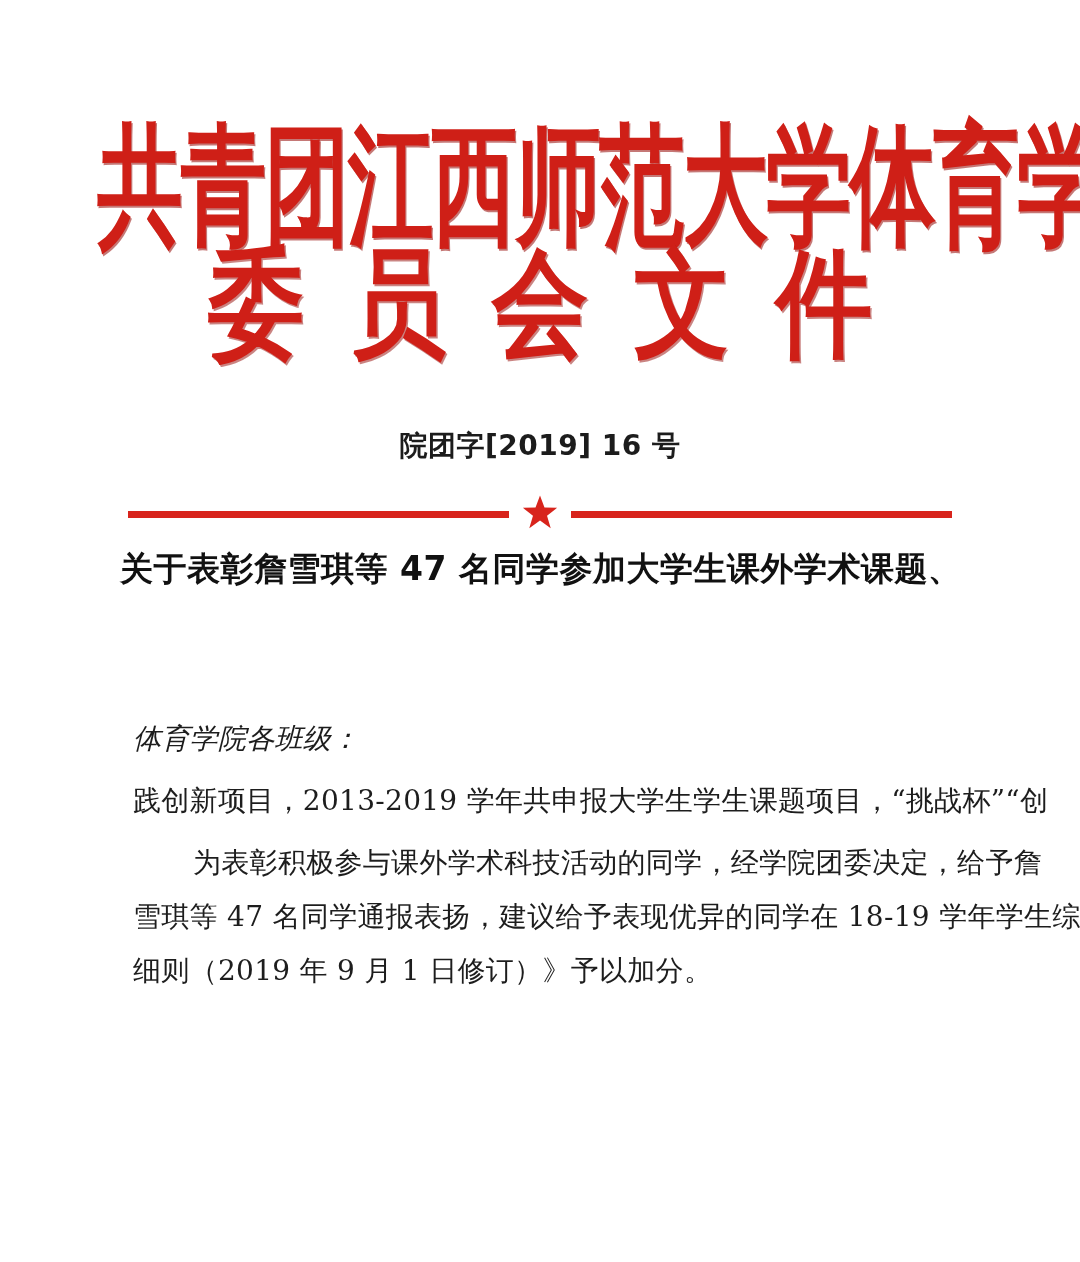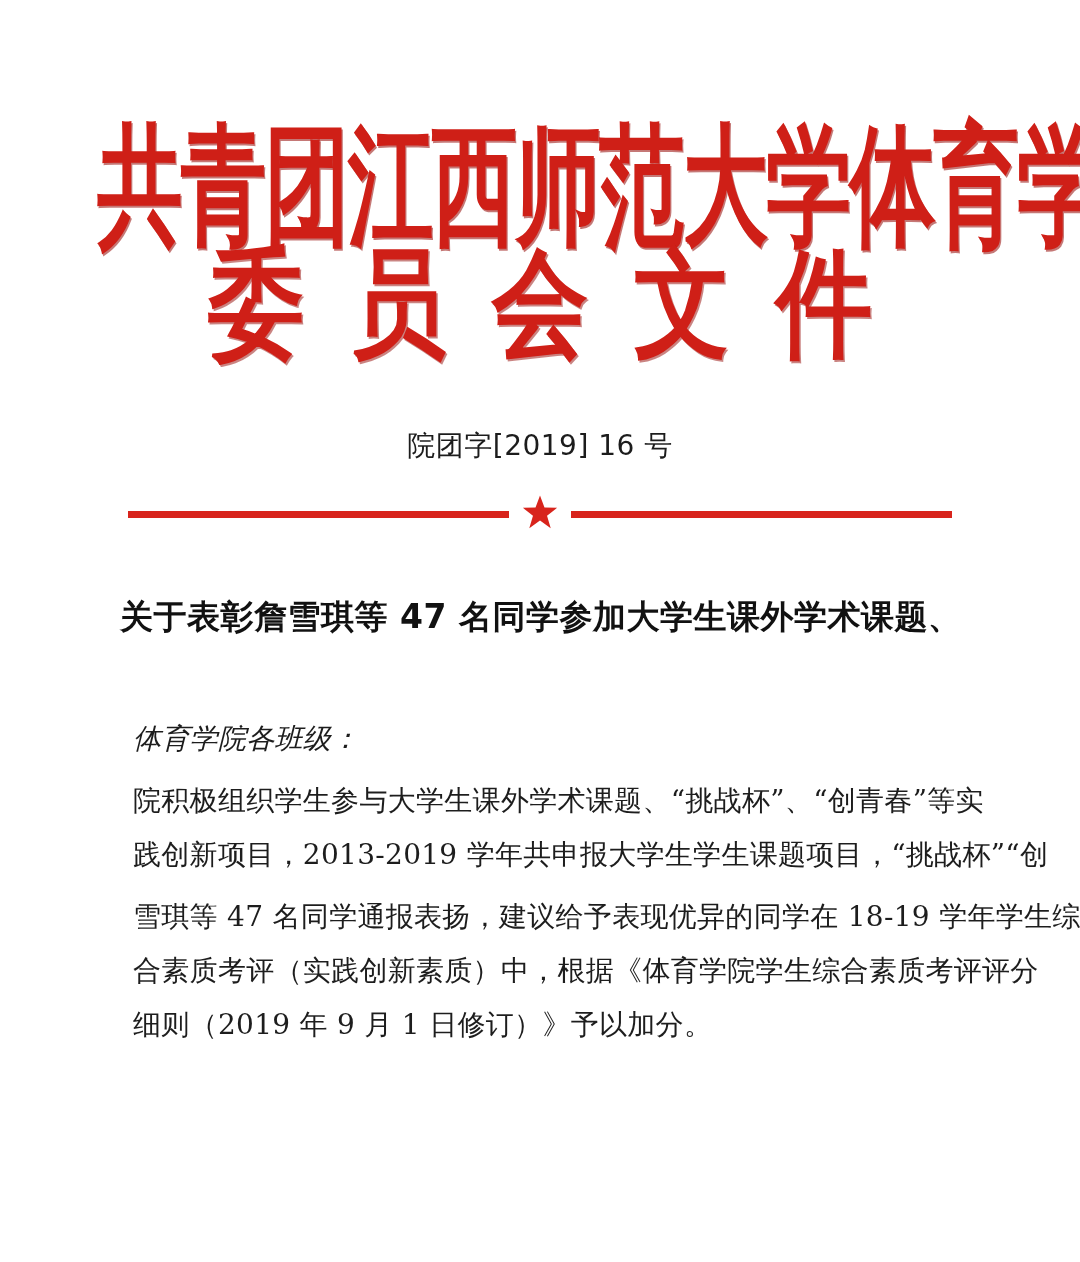--- a/index.html
+++ b/index.html
@@ -63,21 +63,21 @@
 
   
   .doc-number {
     position: absolute;
     left: 0;
     top: 427px;
     width: 1080px;
     text-align: center;
     font-family: "DejaVu Sans", "Liberation Sans", sans-serif;
     font-size: 28px;
-    font-weight: 400;
+    font-weight: 700;
     letter-spacing: 0.5px;
     color: #1c1c1c;
   }
 
   
   .rule-wrap {
     position: absolute;
     left: 128px;
     top: 497px;
     width: 824px;
@@ -107,21 +107,20 @@
     left: 120px;
     top: 543px;
     width: 840px;
     text-align: center;
     font-family: "DejaVu Sans", "Liberation Sans", sans-serif;
     font-weight: 700;
     font-size: 33px;
     line-height: 52px;
     letter-spacing: 0.5px;
     color: #111111;
-    margin-top: 48px;
   }
   .doc-title .tline { display: block; white-space: nowrap; }
   .doc-title .tline2 { letter-spacing: 1px; }
 
   
   .body-block {
     position: absolute;
     left: 133px;
     top: 712px;
     width: 830px;
@@ -170,25 +169,24 @@
 
   <div class="doc-title">
     <span class="tline tline1">关于表彰詹雪琪等 47 名同学参加大学生课外学术课题、</span>
   </div>
 
   <div class="body-block">
 
     <span class="salutation">体育学院各班级：</span>
 
     <span class="para">
-      <span class="bline">院积极组织学生参与大学生课外学术课题、“挑战杯”、“创青春”等实</span>
       <span class="bline">践创新项目，2013-2019 学年共申报大学生学生课题项目，“挑战杯”“创</span>
     </span>
 
     <span class="para">
+      <span class="bline indent">为表彰积极参与课外学术科技活动的同学，经学院团委决定，给予詹</span>
       <span class="bline">雪琪等 47 名同学通报表扬，建议给予表现优异的同学在 18-19 学年学生综</span>
-      <span class="bline">合素质考评（实践创新素质）中，根据《体育学院学生综合素质考评评分</span>
       <span class="bline">细则（2019 年 9 月 1 日修订）》予以加分。</span>
     </span>
 
   </div>
 
 </div>
 
 </body></html>

